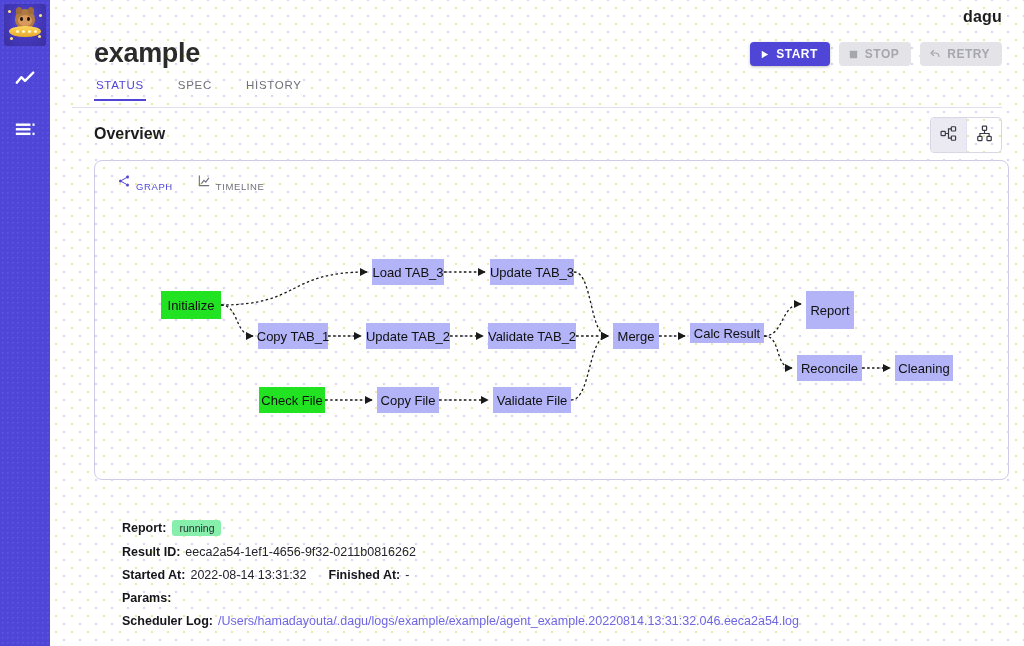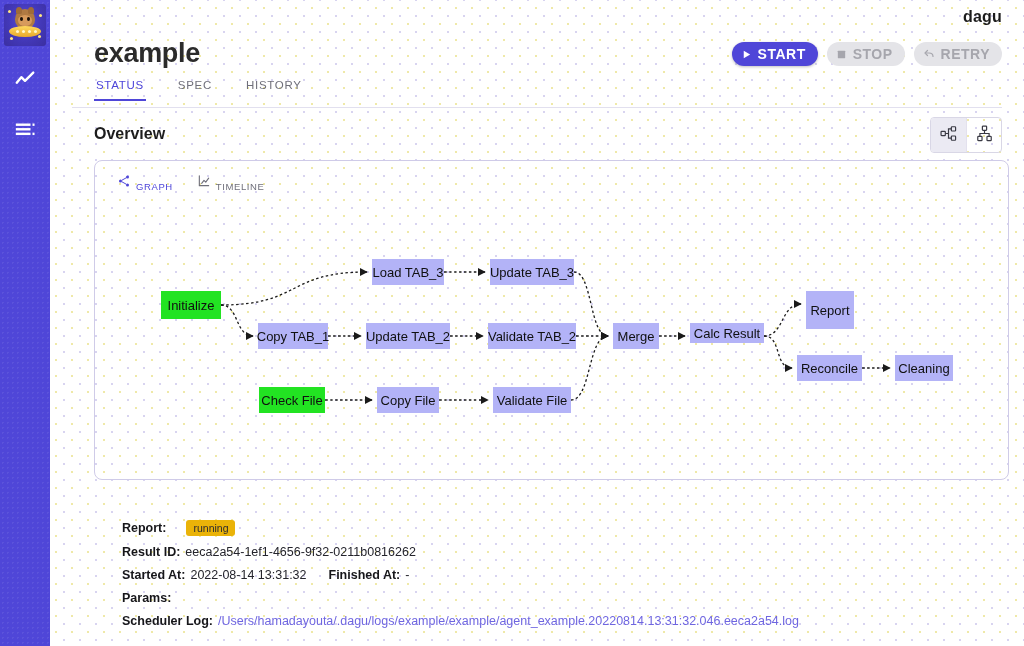--- a/index.html
+++ b/index.html
@@ -93,23 +93,23 @@
     letter-spacing: -0.3px;
   }
 
   #action-buttons {
     position: absolute; right: 0; top: 12px;
     display: flex; gap: 9px;
   }
   .act-btn {
     height: 24px;
     padding: 0 12px 0 9px;
-    border: none; border-radius: 12px;
+    border: none; border-radius: 4px;
     display: flex; align-items: center; gap: 6px;
-    font-size: 14px; font-weight: bold; letter-spacing: 0.5px;
+    font-size: 12px; font-weight: bold; letter-spacing: 0.5px;
     font-family: "Liberation Sans", sans-serif;
     cursor: pointer;
   }
   .act-btn.primary {
     background: #4f46d8; color: #fff;
     box-shadow: 0 1px 3px rgba(0,0,0,0.25);
   }
   .act-btn.disabled {
     background: #e4e4e8; color: #a6a6ad; cursor: default;
   }
@@ -190,22 +190,22 @@
   #details {
     position: absolute;
     left: 72px; top: 520px;
     width: 900px;
     font-size: 12.5px; color: #1d1d1d;
   }
   .drow { margin-bottom: 9px; display: flex; align-items: center; flex-wrap: wrap; }
   .dlabel { font-weight: bold; color: #16161a; }
   .dval { margin-left: 5px; color: #24242c; }
   .badge {
-    margin-left: 20px;
-    background: #eab308; color: #2a2a30;
+    margin-left: 6px;
+    background: #86efac; color: #2a2a30;
     font-size: 10.5px; padding: 2px 7px; border-radius: 3px;
   }
   .sep { width: 22px; }
   .link { color: #6f66e0; margin-left: 5px; cursor: pointer; }
 </style>
 </head>
 <body>
 
 <div id="sidebar">
   <div id="logo">

